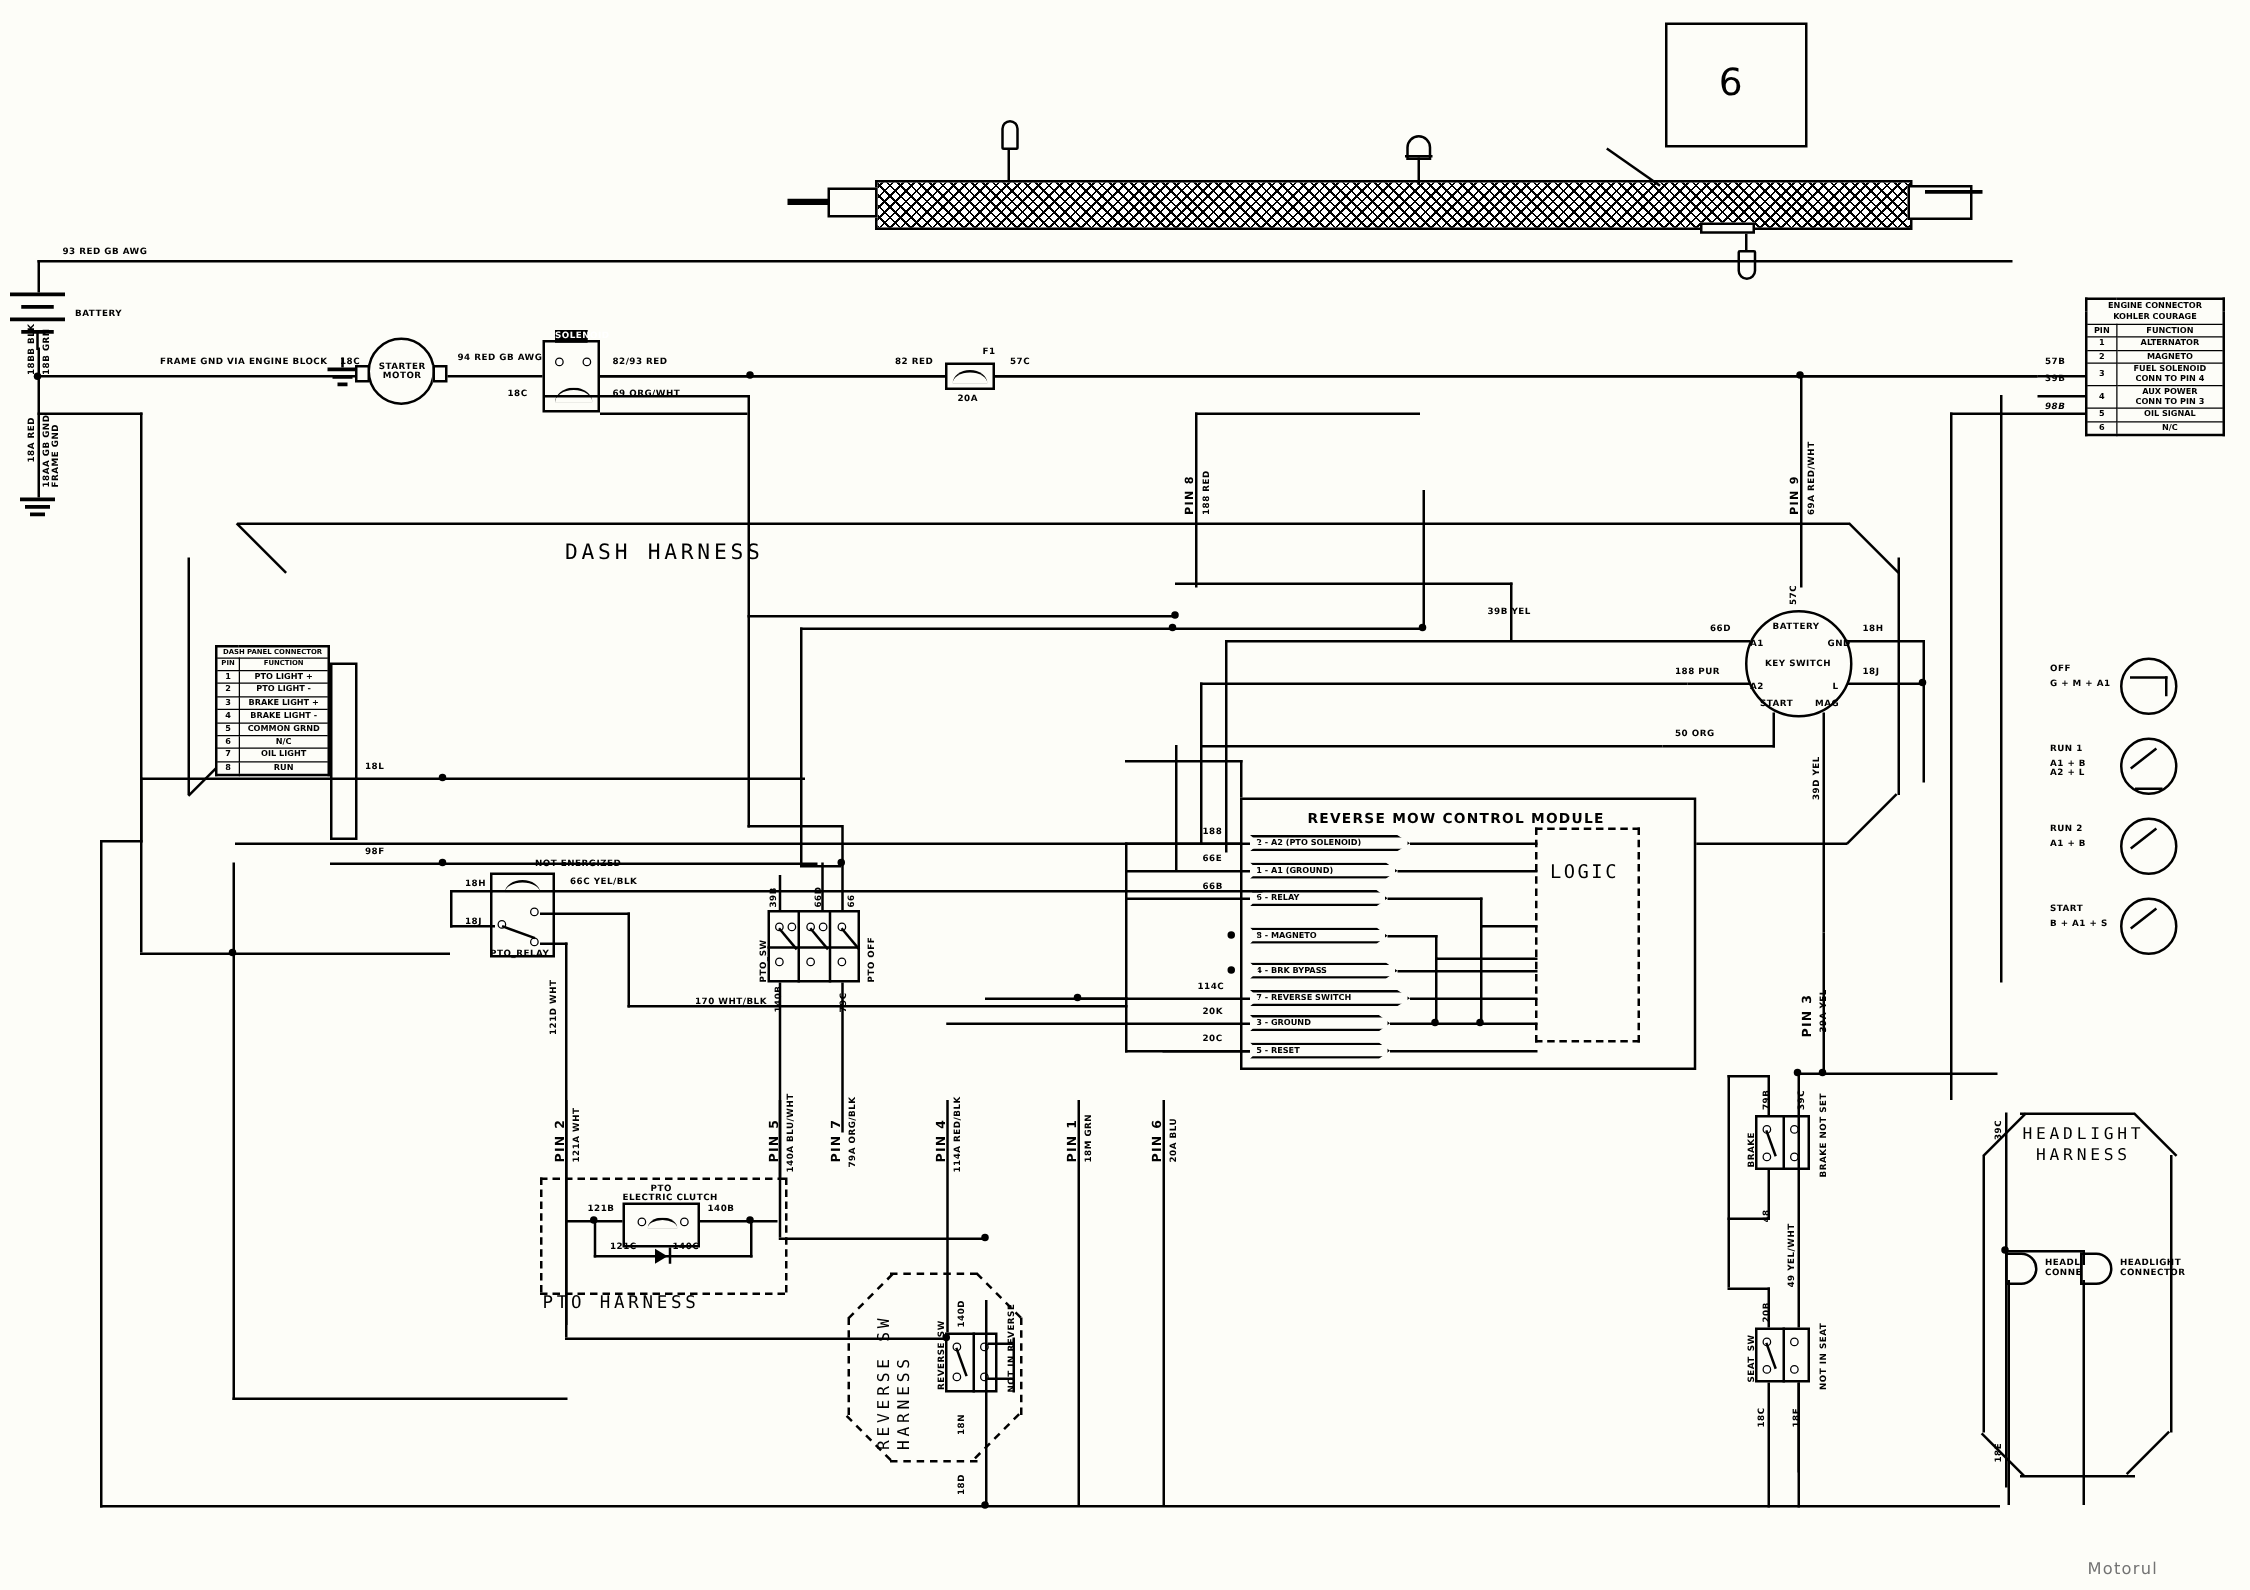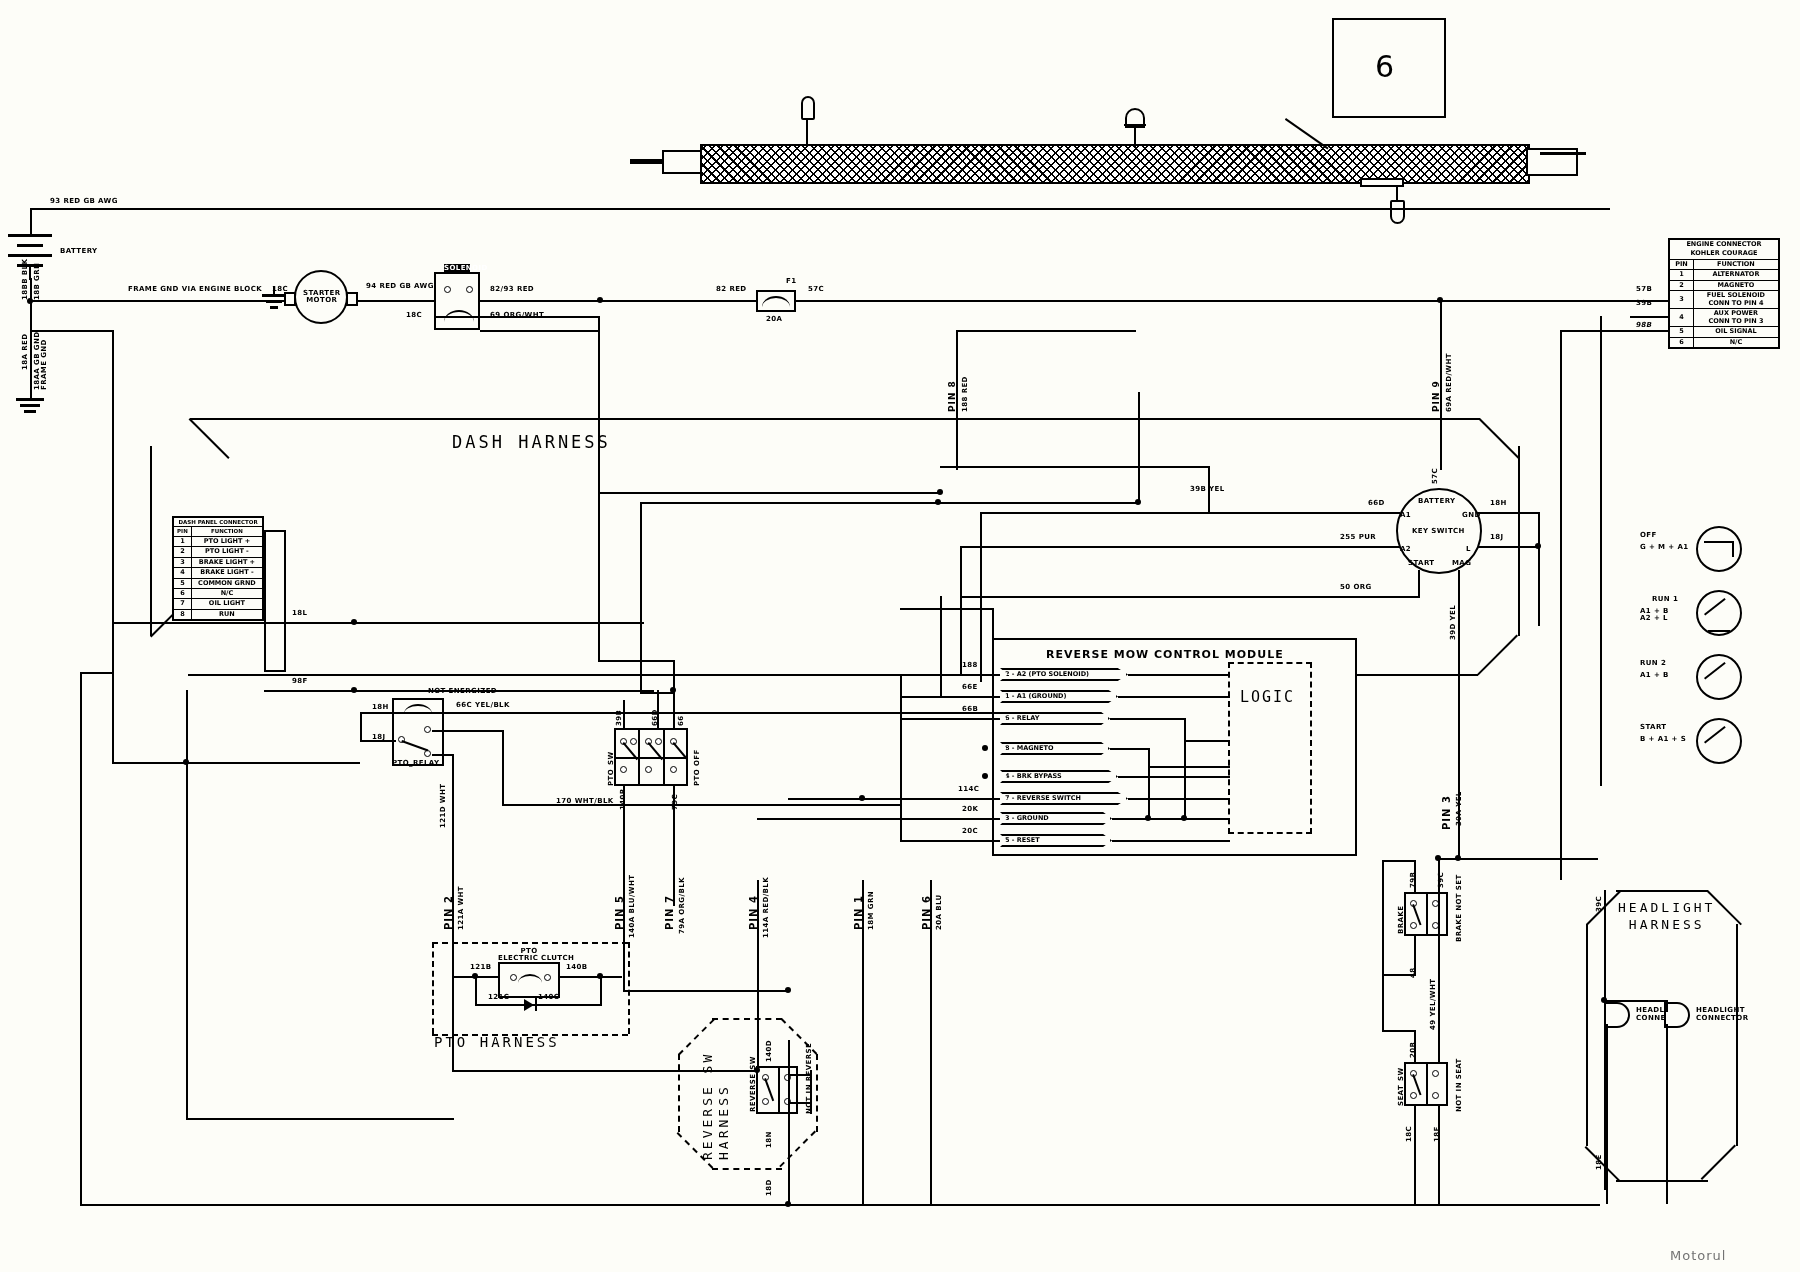--- a/index.html
+++ b/index.html
@@ -279,21 +279,21 @@
   <div class="lbl" style="left:1408px;top:560px;">START</div>
   <div class="lbl" style="left:1452px;top:560px;">MAG</div>
 
   <div class="lbl vert" style="left:1432px;top:484px;">57C</div>
 
   <div class="ln h" style="left:1360px;top:512px;width:40px;"></div>
   <div class="ln h" style="left:1350px;top:546px;width:50px;"></div>
   <div class="ln h" style="left:1478px;top:512px;width:62px;"></div>
   <div class="ln h" style="left:1478px;top:546px;width:62px;"></div>
   <div class="lbl" style="left:1368px;top:500px;">66D</div>
-  <div class="lbl" style="left:1340px;top:534px;">255 PUR</div>
+  <div class="lbl" style="left:1340px;top:534px;">188 PUR</div>
   <div class="lbl" style="left:1490px;top:500px;">18H</div>
   <div class="lbl" style="left:1490px;top:534px;">18J</div>
   <div class="ln v" style="left:1538px;top:512px;height:34px;"></div>
   <div class="dot" style="left:1535px;top:543px;"></div>
   <div class="ln v" style="left:1538px;top:546px;height:80px;"></div>
 
   <div class="ln v" style="left:1418px;top:570px;height:28px;"></div>
   <div class="ln h" style="left:1330px;top:596px;width:90px;"></div>
   <div class="lbl" style="left:1340px;top:584px;">50 ORG</div>
   <div class="ln v" style="left:1458px;top:570px;height:176px;"></div>
@@ -311,21 +311,21 @@
   <div class="dot" style="left:935px;top:499px;"></div>
   <div class="ln v" style="left:640px;top:502px;height:190px;"></div>
 
   <div style="position:absolute;left:1640px;top:520px;width:150px;height:250px;">
     <div class="lbl" style="left:0;top:12px;">OFF</div>
     <div class="lbl" style="left:0;top:24px;white-space:pre-line;">G + M + A1</div>
     <div class="circ" style="left:56px;top:6px;width:46px;height:46px;"></div>
     <div class="ln h" style="left:64px;top:21px;width:30px;"></div>
     <div class="ln v" style="left:92px;top:21px;height:16px;"></div>
 
-    <div class="lbl" style="left:12px;top:76px;text-align:right;">RUN 1</div>
+    <div class="lbl" style="left:0;top:76px;text-align:right;">RUN 1</div>
     <div class="lbl" style="left:0;top:88px;white-space:pre-line;">A1 + B
 A2 + L</div>
     <div class="circ" style="left:56px;top:70px;width:46px;height:46px;"></div>
     <div class="ln" style="left:64px;top:94px;width:26px;height:2px;background:#000;position:absolute;transform:rotate(-38deg);transform-origin:0 0;"></div>
     <div class="ln h" style="left:68px;top:110px;width:22px;"></div>
 
     <div class="lbl" style="left:0;top:140px;">RUN 2</div>
     <div class="lbl" style="left:0;top:152px;white-space:pre-line;">A1 + B</div>
     <div class="circ" style="left:56px;top:134px;width:46px;height:46px;"></div>
     <div class="ln" style="left:64px;top:158px;width:26px;height:2px;background:#000;position:absolute;transform:rotate(-38deg);transform-origin:0 0;"></div>

